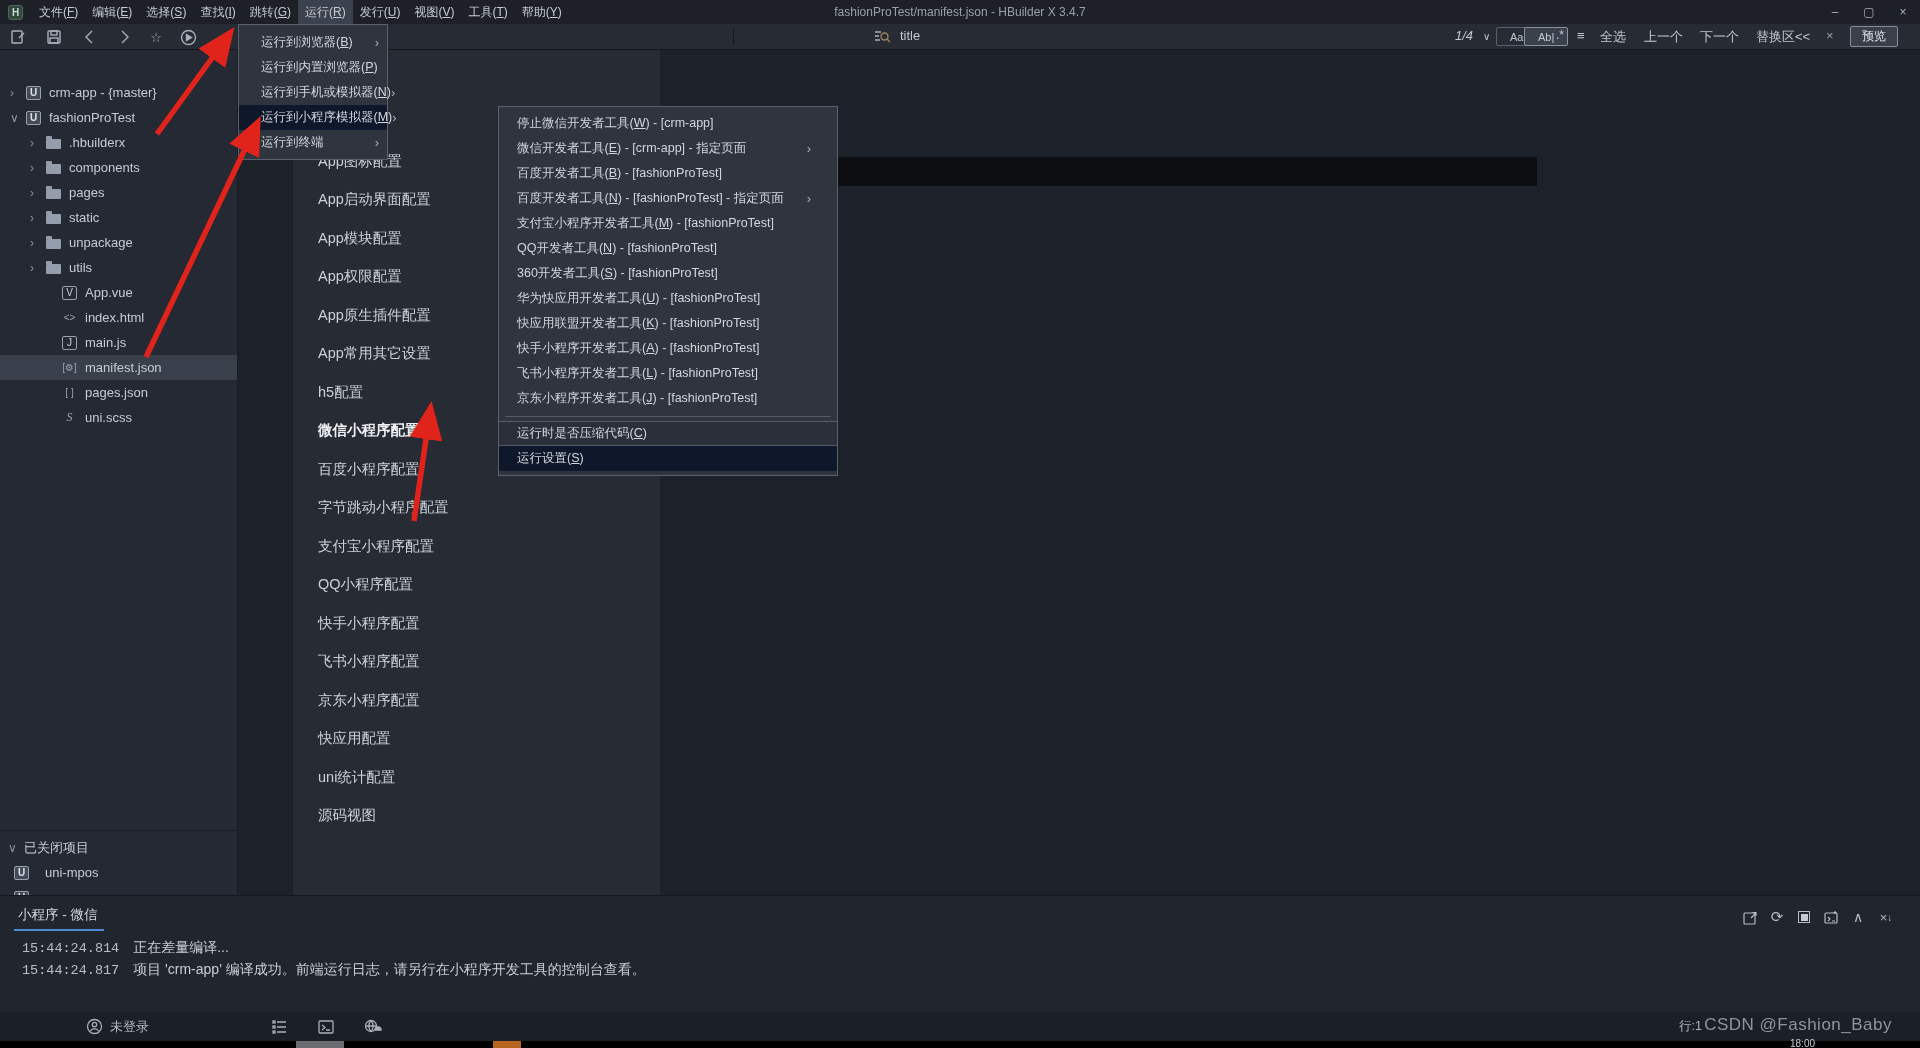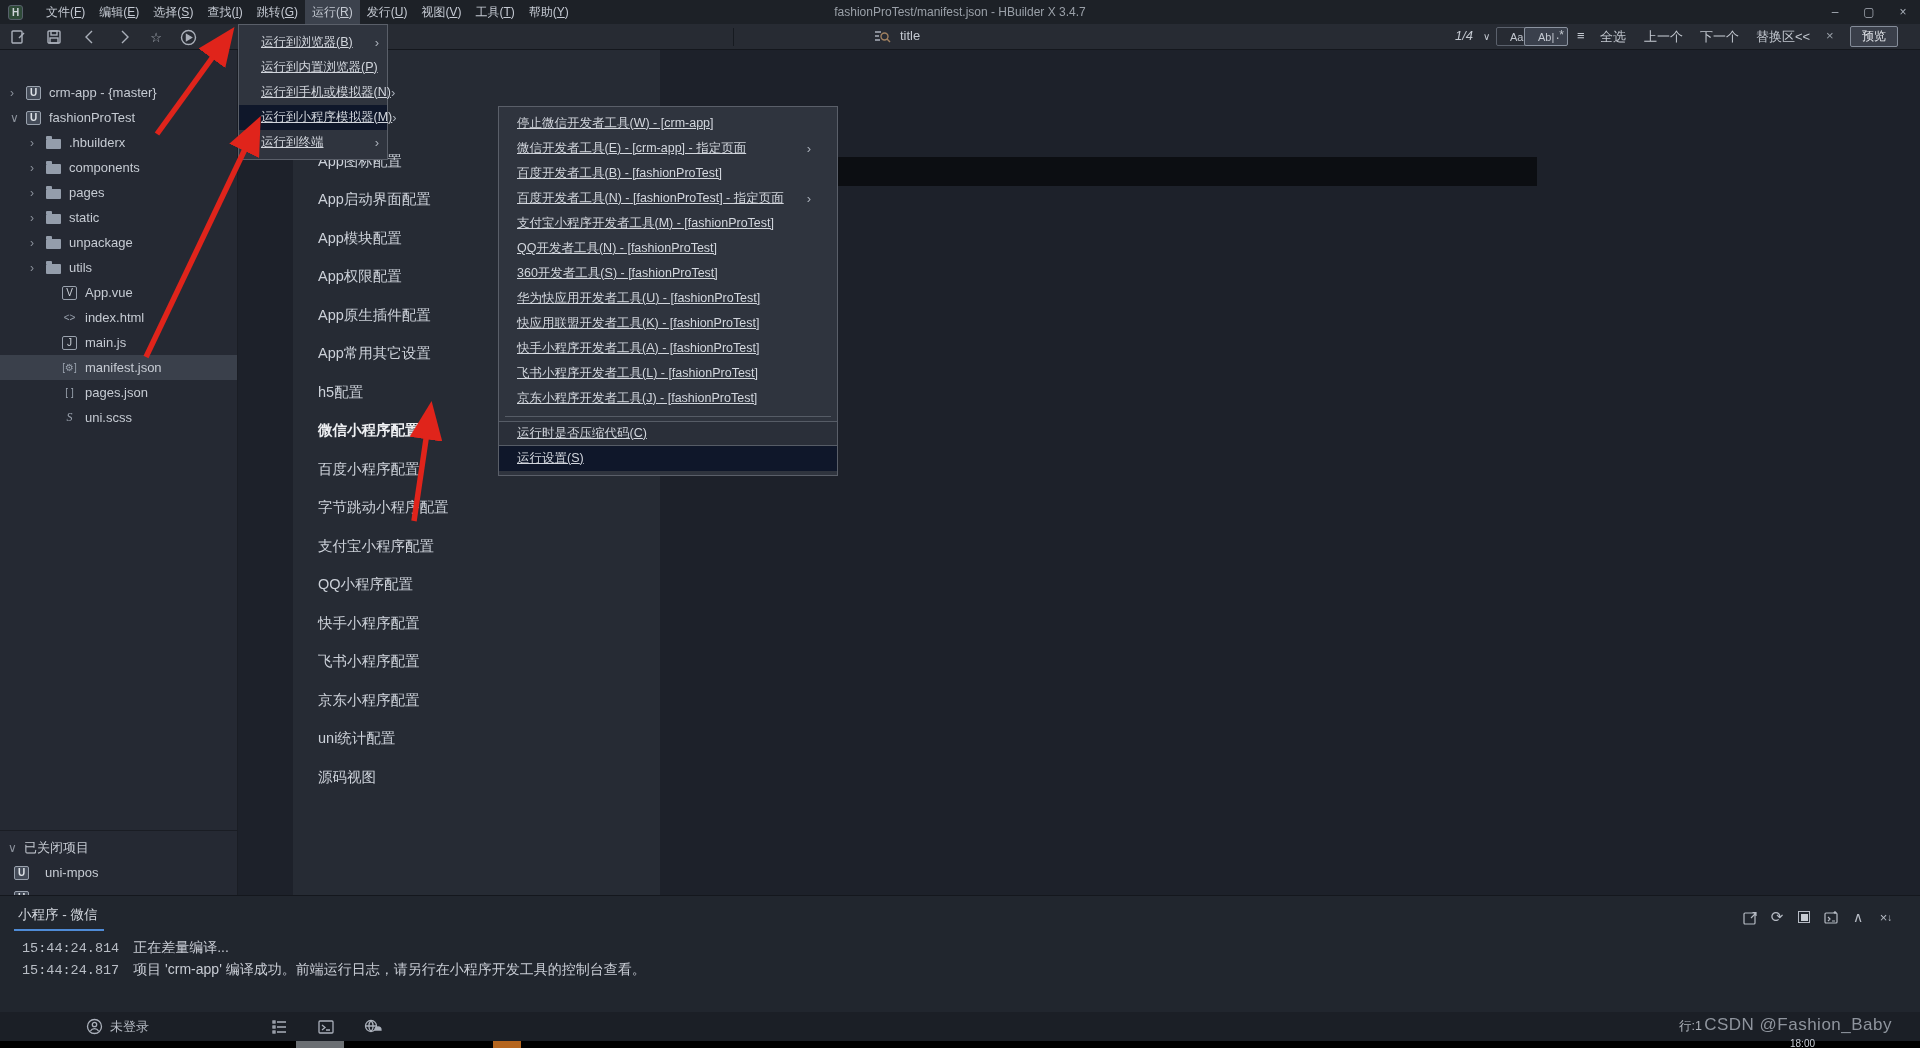--- a/index.html
+++ b/index.html
@@ -6,21 +6,21 @@
     --accent:#4f8bd6; --arrow:#e0241b; --sel:#3a404b;
   }
   *{margin:0;padding:0;box-sizing:border-box;font-family:"Liberation Sans","DejaVu Sans",sans-serif;}
   html,body{background:#101218;}
   #app{position:relative;width:1920px;height:1048px;overflow:hidden;background:#1d212a;color:#c9ced6;font-size:13px;}
 
   
   #titlebar{position:absolute;left:0;top:0;width:1920px;height:24px;background:#1d2127;display:flex;align-items:center;z-index:6;}
   .logo{width:15px;height:15px;margin-left:8px;background:#2e4a38;border:1px solid #57606b;border-radius:3px;color:#cfd4da;
         font-size:10px;font-weight:bold;display:flex;align-items:center;justify-content:center;flex:none;}
-  #menubar{display:flex;margin-left:16px;height:24px;text-align:right;}
+  #menubar{display:flex;margin-left:9px;height:24px;text-align:right;}
   .mitem{padding:0 7px;line-height:24px;font-size:12px;color:#c5cad3;white-space:nowrap;}
   .mitem.active{background:#3c424d;}
   #wtitle{position:absolute;left:0;right:0;text-align:center;font-size:12px;color:#9aa0a8;pointer-events:none;}
   #wincontrols{position:absolute;right:0;top:0;height:24px;display:flex;align-items:center;}
   #wincontrols span{width:34px;text-align:center;color:#aab0ba;font-size:12px;line-height:24px;}
 
   
   #toolbar{position:absolute;left:0;top:24px;width:1920px;height:26px;background:#272b33;border-bottom:1px solid #14171d;z-index:5;}
   .tbico{position:absolute;top:3px;width:20px;height:20px;display:flex;align-items:center;justify-content:center;color:#aab0ba;}
   .tbico svg{stroke:#aab0ba;fill:none;stroke-width:1.4;}
@@ -61,21 +61,21 @@
   #editor{position:absolute;left:238px;top:50px;width:1682px;height:845px;background:#1d212a;z-index:0;}
   #selrow{position:absolute;left:422px;top:107px;width:877px;height:29px;background:#0c0e12;display:flex;align-items:center;}
   #selrow span{margin-left:142px;color:#a9aeb6;font-size:14px;}
 
   
   .menu{position:absolute;background:#2f343e;border:1px solid #5a5f69;z-index:10;}
   #runmenu{left:238px;top:24px;width:150px;padding:5px 0 4px 0;}
   #runmenu .mrow{height:25px;display:flex;align-items:center;padding:0 8px 0 22px;font-size:12.5px;color:#d2d6dd;white-space:nowrap;}
   #mpmenu{left:498px;top:106px;width:340px;padding:4px 0;}
   #mpmenu .mrow{height:25px;display:flex;align-items:center;padding:0 26px 0 18px;font-size:12.5px;color:#d2d6dd;white-space:nowrap;}
-  .mrow .lbl{flex:1;text-decoration:underline;}
+  .mrow .lbl{flex:1;}
   .mrow .arr{color:#aab0ba;font-size:13px;}
   .mrow.hl{background:#0f172a;}
   .mrow.boxed{border-top:1px solid #565c66;border-bottom:1px solid #565c66;background:#2a2f39;}
   .mrow.sep{height:10px !important;padding:0 !important;position:relative;}
   .mrow.sep::after{content:"";position:absolute;left:6px;right:6px;top:5px;height:1px;background:#565c66;}
   u{text-decoration:underline;}
 
   
   #console{position:absolute;left:0;top:895px;width:1920px;height:117px;background:#21262e;border-top:1px solid #14171d;z-index:3;}
   #ctab{position:absolute;left:18px;top:10px;font-size:13.5px;color:#d5d9e0;}
@@ -297,20 +297,21 @@
       <div class="secrow">App常用其它设置</div>
       <div class="secrow">h5配置</div>
       <div class="secrow bold">微信小程序配置</div>
       <div class="secrow">百度小程序配置</div>
       <div class="secrow">字节跳动小程序配置</div>
       <div class="secrow">支付宝小程序配置</div>
       <div class="secrow">QQ小程序配置</div>
       <div class="secrow">快手小程序配置</div>
       <div class="secrow">飞书小程序配置</div>
       <div class="secrow">京东小程序配置</div>
+      <div class="secrow">快应用配置</div>
       <div class="secrow">uni统计配置</div>
       <div class="secrow">源码视图</div>
     </div>
 
   <div id="runmenu" class="menu">
 
   <div class="mrow">
         <span class="lbl ukey">运行到浏览器(<u>B</u>)</span>
         <span class="arr">›</span>
       </div>

